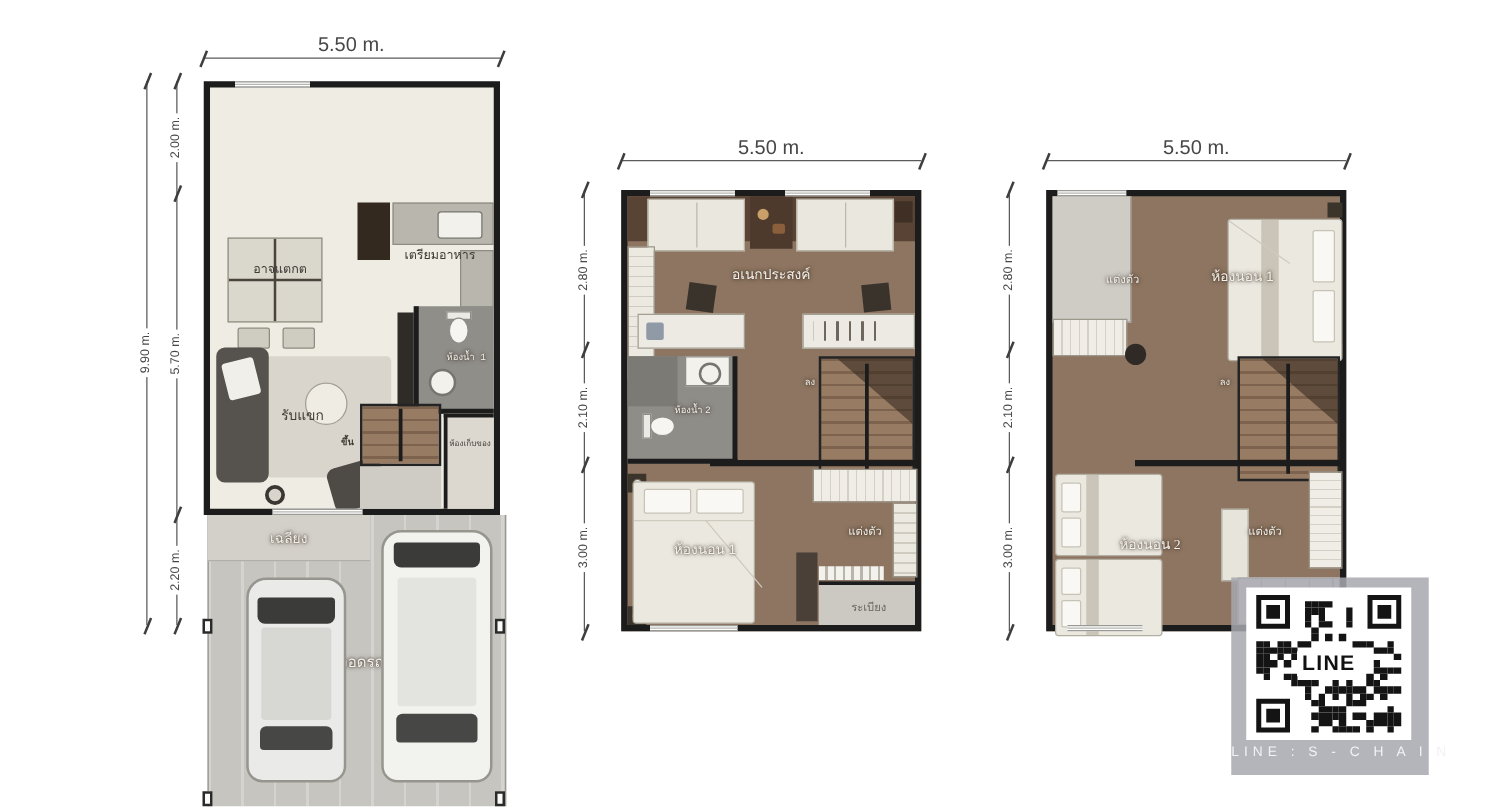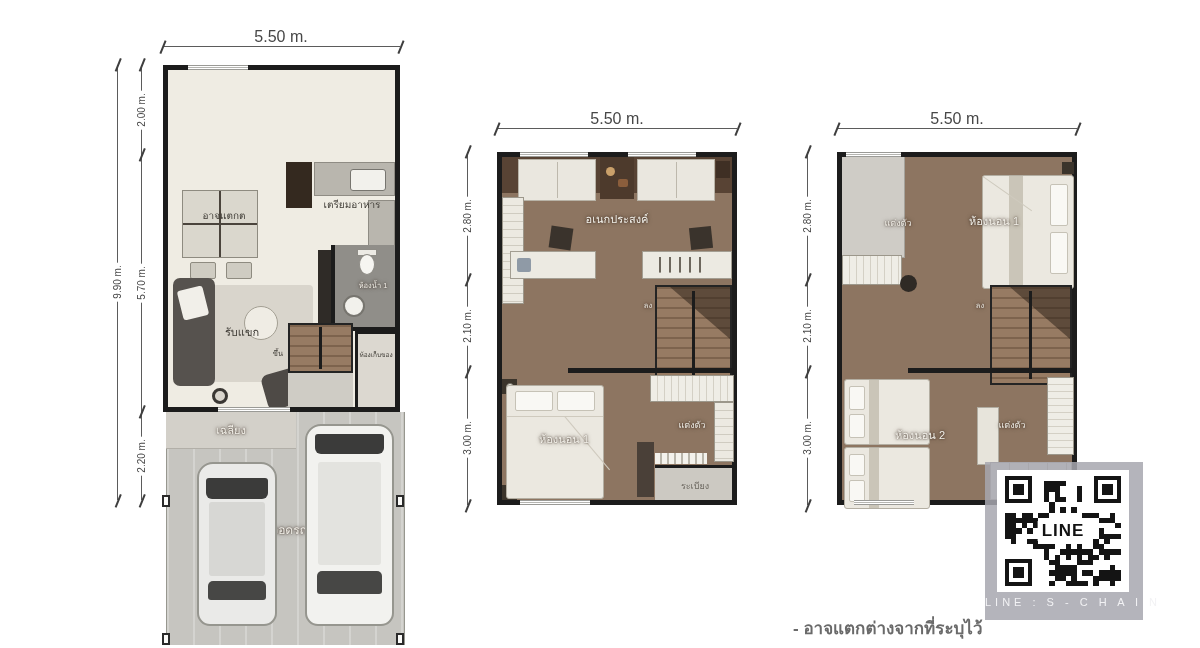--- a/index.html
+++ b/index.html
@@ -124,36 +124,36 @@
          background-image:linear-gradient(#4a443c,#4a443c),linear-gradient(#4a443c,#4a443c);
          background-size:2px 100%,100% 2px;background-position:center,center;background-repeat:no-repeat;" data-name="dining-table"></div>
     <div class="abs" style="left:22px;top:192px;width:24px;height:15px;background:#cfccc2;border:1px solid #8e8b80;border-radius:2px;" data-name="dining-chair"></div>
     <div class="abs" style="left:58px;top:192px;width:24px;height:15px;background:#cfccc2;border:1px solid #8e8b80;border-radius:2px;" data-name="dining-chair"></div>
     <div class="lbl" style="left:56px;top:145px;font-size:10px;" data-name="dining-label">อาจแตกต</div>
 
     <div class="abs" style="left:163px;top:175px;width:64px;height:86px;background:#908e89;border-left:4px solid #1c1c1c;border-bottom:4px solid #1c1c1c;box-sizing:border-box;" data-name="bathroom1">
       <div class="toilet-tank" style="left:22px;top:4px;width:18px;height:5px;" data-name="toilet"></div>
       <div class="toilet-bowl" style="left:24px;top:9px;width:14px;height:19px;" data-name="toilet-bowl"></div>
       <div class="sink-round" style="left:8px;top:50px;width:18px;height:18px;" data-name="bathroom-sink"></div>
-      <div class="lbl light tiny" style="left:38px;top:40px;" data-name="bathroom1-label">ห้องน้ำ 1</div>
+      <div class="lbl light tiny" style="left:38px;top:40px;font-family:Liberation Mono, monospace;" data-name="bathroom1-label">ห้องน้ำ 1</div>
     </div>
     <div class="abs" style="left:150px;top:180px;width:13px;height:95px;background:#2f2b27;" data-name="hall-console"></div>
 
     <div class="abs" style="left:45px;top:215px;width:100px;height:97px;background:#d9d5cc;border-radius:4px;" data-name="living-rug"></div>
     <div class="abs" style="left:5px;top:208px;width:42px;height:108px;background:#56524e;border-radius:7px;" data-name="sofa">
       <div class="abs" style="left:7px;top:10px;width:26px;height:30px;background:#f1efe9;border-radius:3px;transform:rotate(-14deg);" data-name="sofa-throw"></div>
     </div>
     <div class="abs" style="left:76px;top:236px;width:32px;height:32px;border-radius:50%;background:#efece4;border:1px solid #a39f93;" data-name="coffee-table"></div>
     <div class="abs" style="left:96px;top:300px;width:44px;height:36px;background:#4e4a46;border-radius:7px;transform:rotate(-16deg);" data-name="armchair"></div>
     <div class="abs" style="left:44px;top:318px;width:16px;height:16px;border-radius:50%;border:3px solid #3a3733;box-sizing:border-box;background:#d9d5cc;" data-name="floor-lamp"></div>
     <div class="lbl" style="left:74px;top:262px;" data-name="living-label">รับแขก</div>
 
     <div class="stairs" style="left:120px;top:253px;width:65px;height:50px;" data-name="stairs-up"></div>
     <div class="abs" style="left:120px;top:303px;width:65px;height:34px;background:#cfccc5;" data-name="stair-landing"></div>
-    <div class="lbl tiny" style="left:110px;top:283px;color:#3e3b35;" data-name="stairs-up-label">ขึ้น</div>
+    <div class="lbl tiny" style="left:110px;top:283px;color:#3e3b35;font-weight:bold;" data-name="stairs-up-label">ขึ้น</div>
     <div class="abs" style="left:187px;top:261px;width:40px;height:76px;background:#dcd8d0;border-left:3px solid #1c1c1c;border-top:3px solid #1c1c1c;box-sizing:border-box;" data-name="storage-room"></div>
     <div class="lbl tiny" style="left:208px;top:285px;font-size:6.5px;" data-name="storage-label">ห้องเก็บของ</div>
 
     <div class="window" style="left:50px;bottom:-5px;width:72px;" data-name="window"></div>
     <div class="window" style="left:20px;top:-5px;width:60px;" data-name="window"></div>
   </div>
 
   <div class="dim-h" style="left:497px;top:128px;width:240px;" data-name="floor2-width-dimension-line">
     <span class="htick" style="left:-1px;"></span>
       <span class="htick" style="right:-1px;"></span>
@@ -187,20 +187,29 @@
     <div class="lbl light" style="left:115px;top:62px;" data-name="multipurpose-label">อเนกประสงค์</div>
 
     <div class="abs" style="left:48px;top:70px;width:22px;height:22px;background:#3a332c;transform:rotate(8deg);" data-name="desk-chair"></div>
     <div class="abs" style="left:188px;top:70px;width:22px;height:22px;background:#3a332c;transform:rotate(-6deg);" data-name="desk-chair"></div>
     <div class="abs" style="left:8px;top:94px;width:86px;height:28px;background:#eceae2;border:1px solid #a39e92;box-sizing:border-box;" data-name="desk-left">
       <div class="abs" style="left:6px;top:6px;width:14px;height:14px;background:#8f9aa6;border-radius:2px;"></div>
     </div>
     <div class="abs" style="left:140px;top:94px;width:90px;height:28px;background:#eceae2;border:1px solid #a39e92;box-sizing:border-box;
          background-image:repeating-linear-gradient(90deg,transparent 0 8px,#6d675d 8px 10px);background-size:60% 60%;background-position:8px 5px;background-repeat:no-repeat;" data-name="desk-right"></div>
 
+    <div class="abs" style="left:0;top:128px;width:88px;height:86px;background:#8f8d88;border-right:4px solid #1c1c1c;border-bottom:4px solid #1c1c1c;box-sizing:border-box;" data-name="bathroom2">
+      <div class="abs" style="left:0;top:0;width:40px;height:40px;background:#7c7a75;" data-name="shower"></div>
+      <div class="abs" style="right:2px;top:0;width:36px;height:24px;background:#f2f1ec;border:1px solid #8e8c86;box-sizing:border-box;" data-name="vanity">
+        <div class="sink-round" style="left:10px;top:4px;width:14px;height:14px;"></div>
+      </div>
+      <div class="toilet-tank" style="left:12px;top:46px;width:5px;height:18px;" data-name="toilet"></div>
+      <div class="toilet-bowl" style="left:18px;top:48px;width:18px;height:14px;" data-name="toilet-bowl"></div>
+      <div class="lbl light tiny" style="left:52px;top:42px;" data-name="bathroom2-label">ห้องน้ำ 2</div>
+    </div>
 
     <div class="stairs winder" style="left:153px;top:128px;width:77px;height:100px;" data-name="stairs-floor2"></div>
     <div class="lbl light tiny" style="left:146px;top:148px;" data-name="floor2-stair-label">ลง</div>
 
     <div class="abs" style="left:66px;top:211px;width:164px;height:5px;background:#1c1c1c;" data-name="interior-wall"></div>
 
     <div class="wardrobe" style="left:148px;top:218px;width:82px;height:25px;" data-name="wardrobe"></div>
     <div class="shelfcol" style="left:212px;top:245px;width:18px;height:58px;" data-name="dresser-shelf"></div>
     <div class="lbl light small" style="left:190px;top:268px;" data-name="floor2-dressing-label">แต่งตัว</div>
 
@@ -267,33 +276,32 @@
     <div class="bed" style="left:2px;top:222px;width:84px;height:64px;" data-name="bed2-a">
       <div class="pillow" style="left:4px;top:6px;width:14px;height:22px;"></div>
       <div class="pillow" style="left:4px;top:34px;width:14px;height:22px;"></div>
       <div class="abs" style="left:24px;top:0;width:10px;height:100%;background:#c2bcae;opacity:.8;"></div>
     </div>
     <div class="bed" style="left:2px;top:290px;width:84px;height:60px;" data-name="bed2-b">
       <div class="pillow" style="left:4px;top:6px;width:14px;height:20px;"></div>
       <div class="pillow" style="left:4px;top:32px;width:14px;height:20px;"></div>
       <div class="abs" style="left:24px;top:0;width:10px;height:100%;background:#c2bcae;opacity:.8;"></div>
     </div>
-    <div class="lbl light" style="left:78px;top:278px;" data-name="bedroom2-label">ห้องนอน 2</div>
+    <div class="lbl light" style="left:78px;top:278px;font-family:Liberation Serif, serif;" data-name="bedroom2-label">ห้องนอน 2</div>
 
     <div class="abs" style="left:135px;top:250px;width:22px;height:58px;background:#e7e4db;border:1px solid #b0aca1;box-sizing:border-box;" data-name="hall-runner-light"></div>
     <div class="lbl light small" style="left:170px;top:268px;" data-name="floor3-dressing-bottom-label">แต่งตัว</div>
     <div class="wardrobe" style="left:205px;top:220px;width:25px;height:76px;background:repeating-linear-gradient(0deg,#efede6 0 6px,#d4d0c5 6px 7px);" data-name="wardrobe-bottom"></div>
     <div class="abs" style="left:148px;top:305px;width:82px;height:38px;background:#eceae2;border:1px solid #a9a49a;box-sizing:border-box;
          background-image:repeating-linear-gradient(90deg,transparent 0 18px,#b5b0a4 18px 19px);" data-name="cabinet-bottom"></div>
 
     <div class="window" style="left:4px;top:-5px;width:55px;" data-name="window"></div>
     <div class="window" style="left:12px;bottom:-5px;width:60px;" data-name="window"></div>
   </div>
 
-  <div class="note" style="left:793px;top:614px;" data-name="note-line-2">- อาจแตกต่างจากที่ระบุไว้</div>
 
   <div id="qr-panel" data-name="line-watermark-panel">
     <div id="qr-box" data-name="qr-code">
       <div id="qr-inner">
         <div data-name="qr-modules" style="position:absolute;left:0;top:0;right:0;bottom:0;">
             <i style="left:33.333333333333336%;top:4.761904761904762%;width:4.761904761904762%;height:4.761904761904762%"></i>
             <i style="left:38.095238095238095%;top:4.761904761904762%;width:4.761904761904762%;height:4.761904761904762%"></i>
             <i style="left:42.857142857142854%;top:4.761904761904762%;width:4.761904761904762%;height:4.761904761904762%"></i>
             <i style="left:47.61904761904762%;top:4.761904761904762%;width:4.761904761904762%;height:4.761904761904762%"></i>
             <i style="left:33.333333333333336%;top:9.523809523809524%;width:4.761904761904762%;height:4.761904761904762%"></i>

